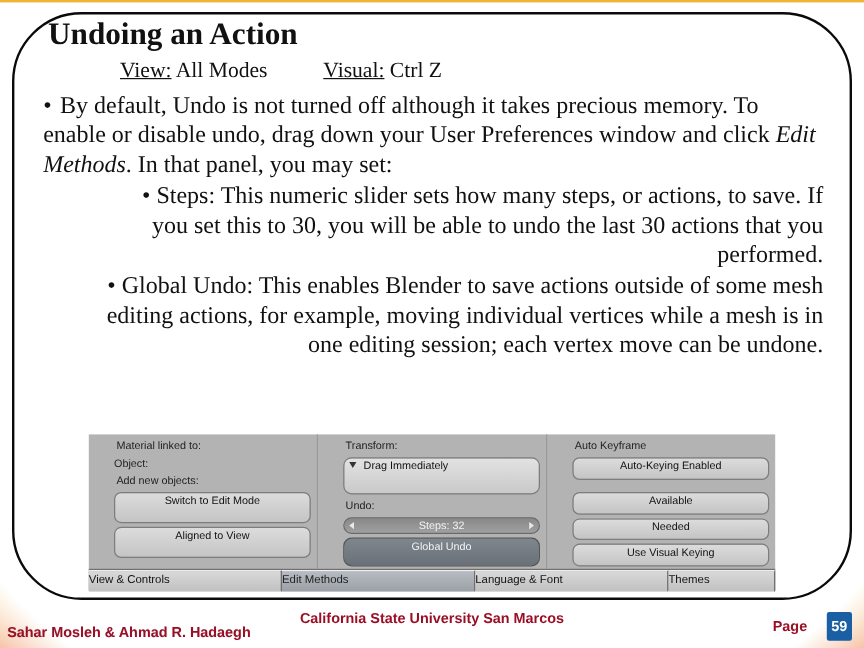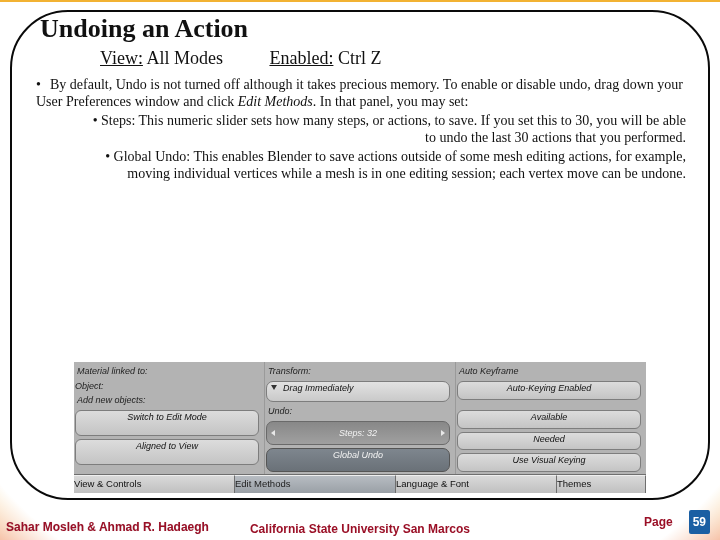--- a/index.html
+++ b/index.html
@@ -32,41 +32,41 @@
     position: absolute;
     top: 46px; left: 100px;
     font-size: 18px;
     color: #111;
   }
   .mode-label, .hotkey-label { text-decoration: underline; }
   .hotkey-wrap { margin-left: 42px; }
   .body-text {
     position: absolute;
     top: 74px; left: 36px; right: 34px;
-    font-size: 14px;
+    font-size: 20px;
     line-height: 1.22;
     color: #111;
   }
   .body-text .lead-bullet { display: inline-block; width: 14px; }
   .body-text .italic { font-style: italic; }
   .sub-list { margin-left: 52px; margin-top: 2px; text-align: right; }
   .sub-list .sub-item { margin-bottom: 2px; }
 
   
   .pref-panel {
     position: absolute;
     top: 360px; left: 74px;
     width: 572px; height: 130px;
     background: #b3b3b3;
     font-family: Arial, Helvetica, sans-serif;
     font-size: 9.5px;
     color: #111;
   }
   .pref-cols { display: flex; height: 112px; }
-  .pref-col { flex: 1 1 0; padding: 3px 5px 2px 1px; border-right: 1px solid #9a9a9a; display: flex; flex-direction: column; gap: 3px; font-style: italic; }
+  .pref-col { flex: 1 1 0; padding: 3px 5px 2px 21px; border-right: 1px solid #9a9a9a; display: flex; flex-direction: column; gap: 3px; }
   .pref-col:last-child { border-right: none; }
   .pref-col .section-label { color: #222; font-size: 9px; padding: 1px 2px 2px 2px; }
   .field-row { display: flex; align-items: center; gap: 3px; }
   .menu-btn {
     flex: 1;
     background: linear-gradient(#e2e2e2,#c9c9c9);
     border: 1px solid #7d7d7d;
     border-radius: 7px;
     height: 14px;
     line-height: 12px;
@@ -92,21 +92,21 @@
     line-height: 12px;
     font-size: 9px;
     text-align: center;
   }
   .flat-btn.full { width: 100%; }
   .num-field {
     display: flex;
     background: linear-gradient(#888,#a0a0a0);
     border: 1px solid #6a6a6a;
     border-radius: 7px;
-    height: 24px;
+    height: 14px;
     color: #f3f3f3;
     font-size: 9px;
     align-items: center;
     justify-content: space-between;
     padding: 0 4px;
   }
   .num-field .tri { width:0;height:0;border-top:3px solid transparent;border-bottom:3px solid transparent; }
   .num-field .tri.l { border-right:4px solid #e8e8e8; }
   .num-field .tri.r { border-left:4px solid #e8e8e8; }
   .toggle-btn {
@@ -146,21 +146,21 @@
     position: absolute;
     left: 6px; bottom: 6px;
     font-family: Arial, Helvetica, sans-serif;
     font-size: 12px;
     font-weight: bold;
     color: #9a0f26;
     text-shadow: 0 0 1px rgba(0,0,0,.15);
   }
   .footer-inst {
     position: absolute;
-    left: 0; right: 0; bottom: 4px;
+    left: 0; right: 0; bottom: 18px;
     text-align: center;
     font-family: Arial, Helvetica, sans-serif;
     font-size: 12px;
     font-weight: bold;
     color: #9a0f26;
   }
   .footer-page {
     position: absolute;
     right: 10px; bottom: 6px;
     font-family: Arial, Helvetica, sans-serif;
@@ -182,21 +182,21 @@
 
 <div class="slide">
   <div class="border-round"></div>
 
   <div class="slide-title">Undoing an Action</div>
 
   <div class="mode-line">
     <span class="mode-label">View:</span>
     <span>All Modes</span>
     <span class="hotkey-wrap">
-      <span class="hotkey-label">Enabled:</span>
+      <span class="hotkey-label">Visual:</span>
       <span>Ctrl Z</span>
     </span>
   </div>
 
   <div class="body-text">
     <span class="lead-bullet">•</span><span>By default, Undo is not turned off although it takes precious memory. To enable or disable undo, drag down your User Preferences window and click </span><span class="italic">Edit Methods</span><span>. In that panel, you may set:</span>
     <div class="sub-list">
       <div class="sub-item">• <span>Steps: This numeric slider sets how many steps, or actions, to save. If you set this to 30, you will be able to undo the last 30 actions that you performed.</span></div>
       <div class="sub-item">• <span>Global Undo: This enables Blender to save actions outside of some mesh editing actions, for example, moving individual vertices while a mesh is in one editing session; each vertex move can be undone.</span></div>
     </div>

